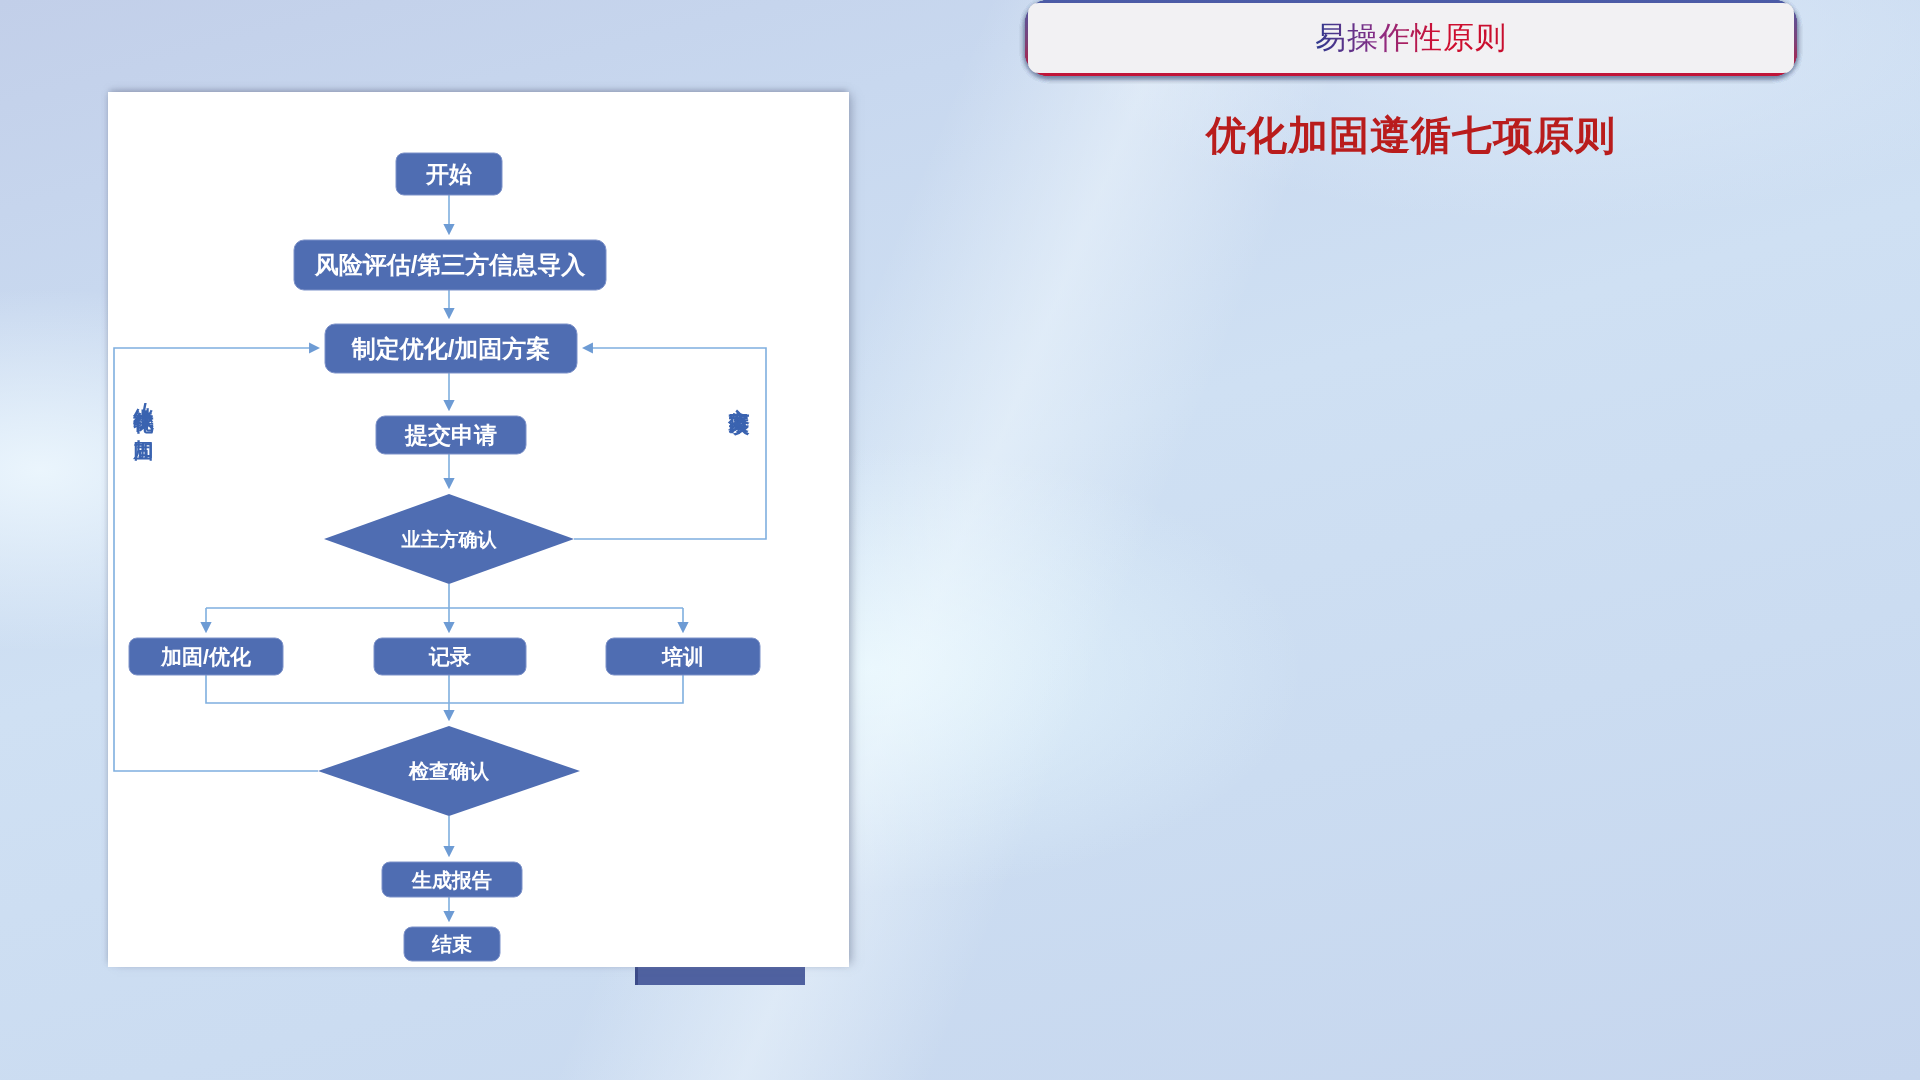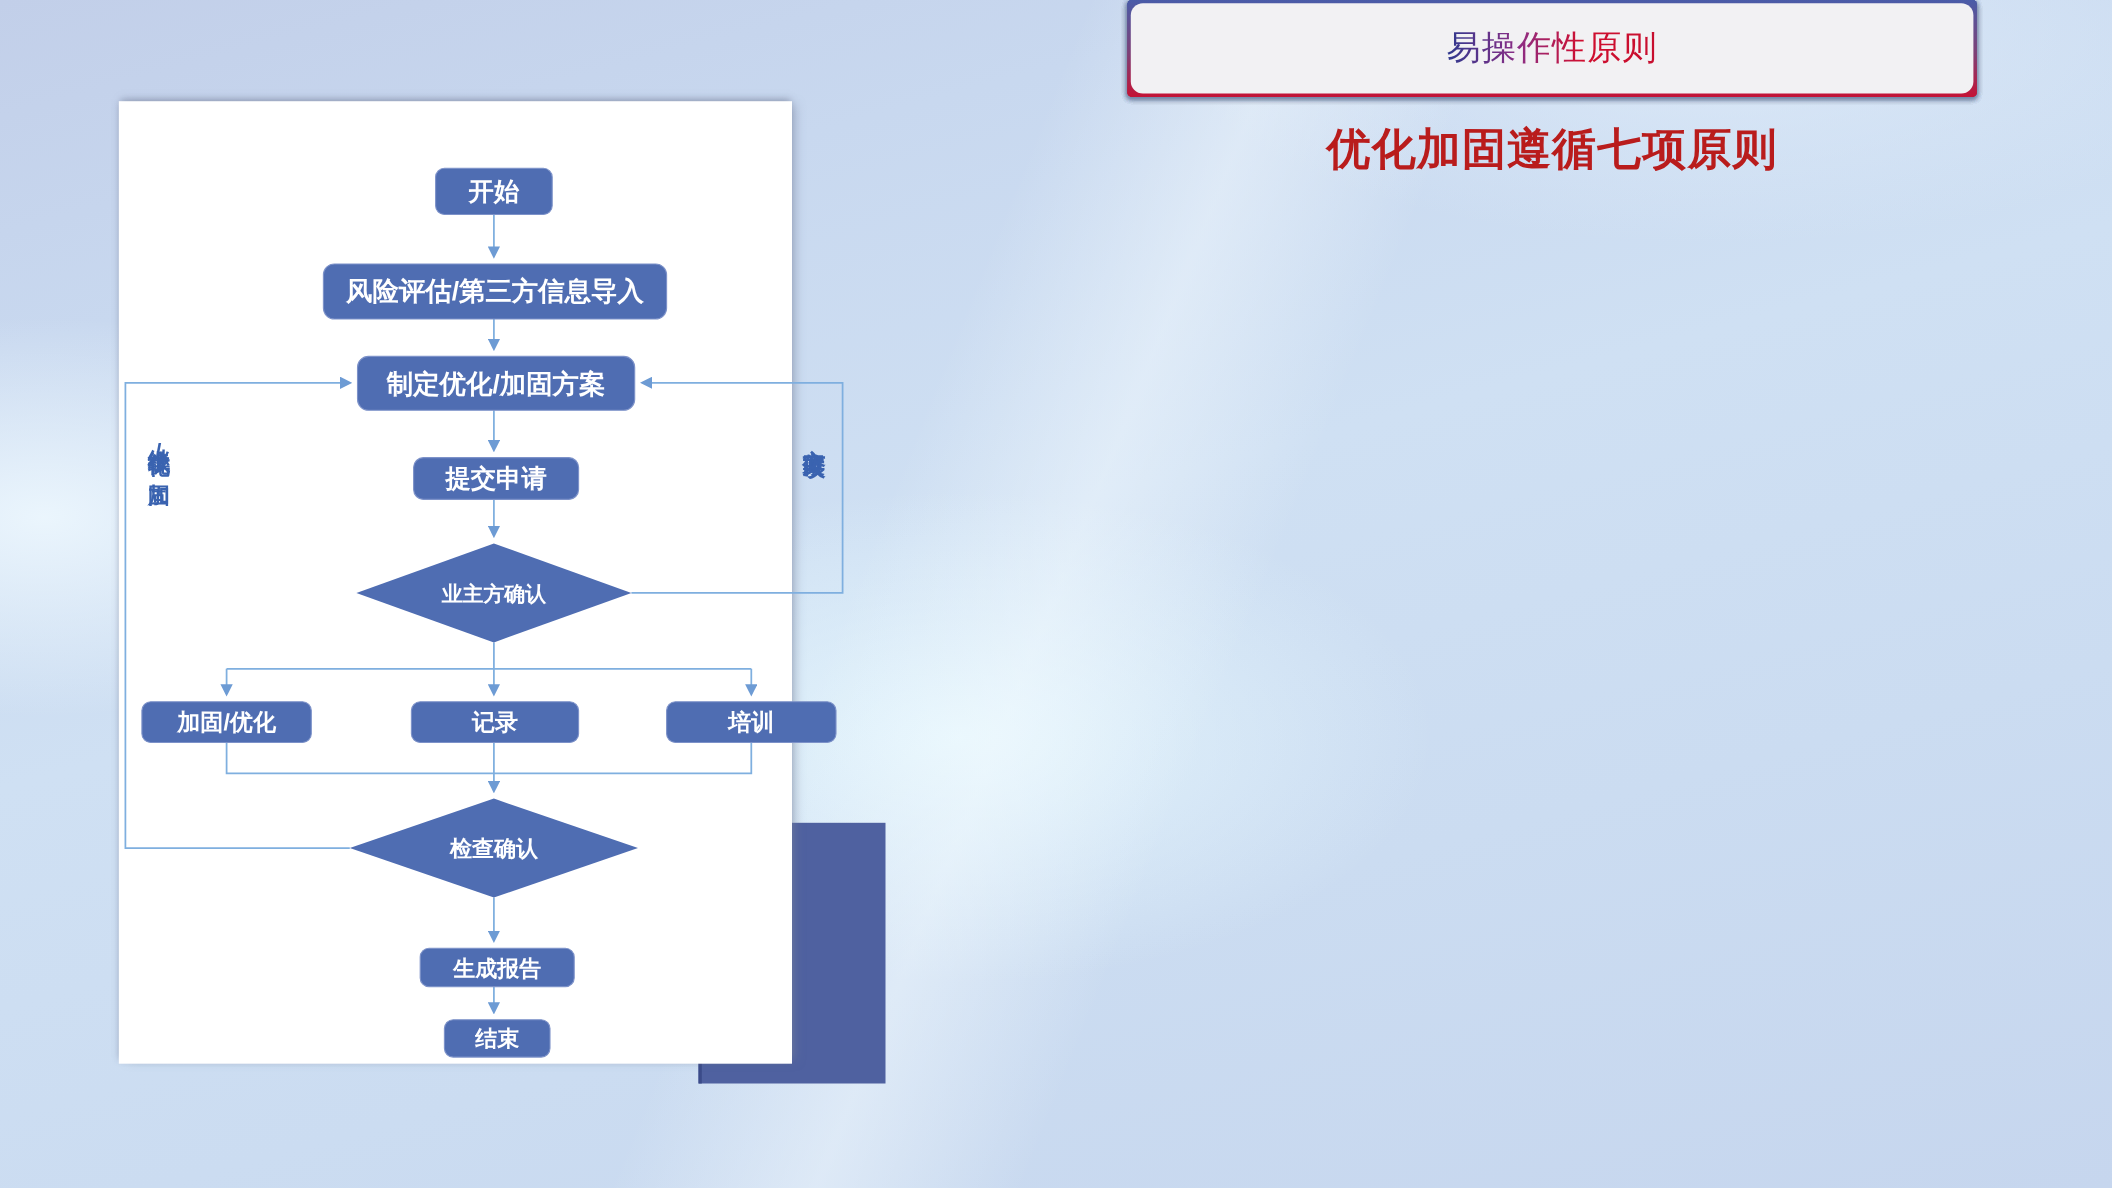--- a/index.html
+++ b/index.html
@@ -16,42 +16,42 @@
   .bg-streak { background:linear-gradient(112deg, transparent 42%, rgba(246,252,255,.45) 50%, transparent 58%); }
 
   
   .card-accent {
     position:absolute; left:635px; top:748px; width:170px; height:237px;
     background:#4f61a0; border-left:3px solid #3b4b89; z-index:1;
   }
 
   
   .card {
-    position:absolute; left:108px; top:92px; width:612px; height:875px;
+    position:absolute; left:108px; top:92px; width:741px; height:875px;
     background:#ffffff; z-index:2;
     box-shadow:0 -4px 6px -2px rgba(120,130,155,.55), 6px 0 9px -3px rgba(120,130,155,.5), -3px 0 6px -3px rgba(120,130,155,.35);
   }
   .card svg { position:absolute; left:0; top:0; }
 
   .flow-node-text { fill:#ffffff; font-weight:bold; text-anchor:middle; font-family:"Liberation Sans","DejaVu Sans",sans-serif; }
   .v-label {
     position:absolute; writing-mode:vertical-rl; text-orientation:upright;
     color:#3a63b0; font-weight:bold; font-size:20px; letter-spacing:2px; line-height:1;
   }
   .v-label.continue { left:26px; top:300px; }
   .v-label.revision { left:621px; top:299px; font-size:21px; }
 
   
   .panel-title {
     position:absolute; left:1025px; top:108px; width:772px; z-index:2;
     text-align:center; font-size:40px; font-weight:bold; color:#b91c1c; letter-spacing:1px;
   }
   .pbox {
-    position:absolute; left:1025px; width:772px; height:88px; z-index:2;
-    border-radius:4px; padding:3px;
+    position:absolute; left:1025px; width:772px; height:76px; z-index:2;
+    border-radius:24px; padding:3px;
     background:linear-gradient(180deg,#4a5ca8 0%, #7e4076 55%, #c41235 100%);
     box-shadow:0 2px 5px rgba(110,125,160,.35);
   }
   .pbox-inner {
     width:100%; height:100%; border-radius:11px; background:#f2f1f3;
     display:flex; align-items:center; justify-content:center;
   }
   .ptext {
     display:inline-block; font-size:31px; letter-spacing:1px;
     background:linear-gradient(90deg,#2e398e 0%, #8c2d85 34%, #d00e2f 64%, #c70e2e 100%);

